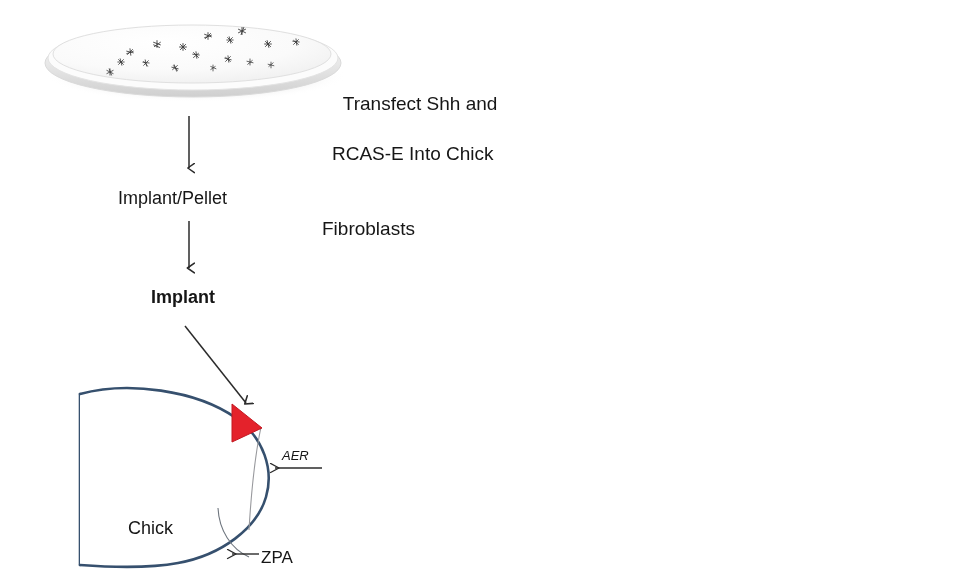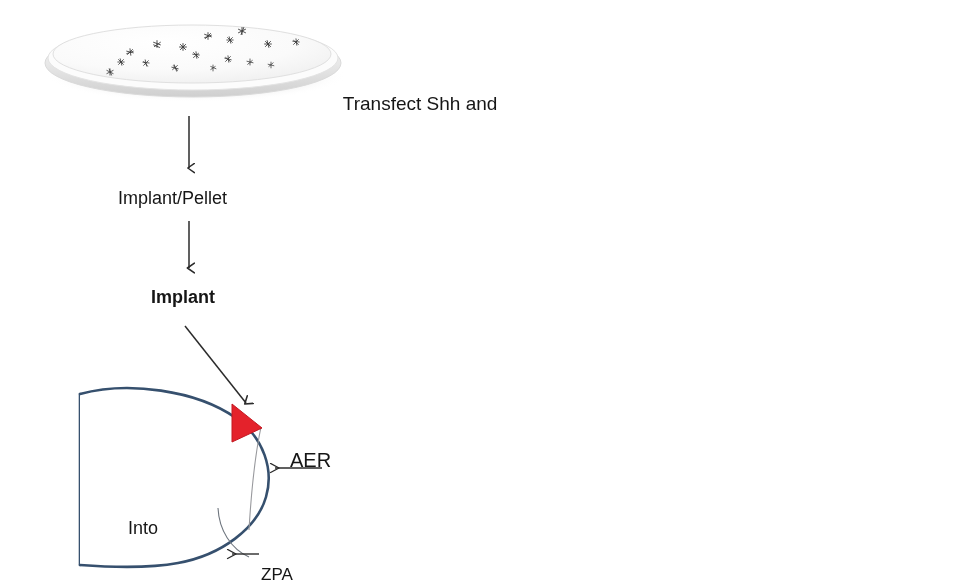--- a/index.html
+++ b/index.html
@@ -52,27 +52,28 @@
     font-size: 18px;
     font-weight: bold;
   }
   #label-limbbud {
     left: 128px;
     top: 458px;
     font-size: 18px;
     line-height: 1.56;
   }
   #label-aer {
-    left: 290px;
+    left: 282px;
     top: 447px;
-    font-size: 20px;
+    font-size: 13px;
+    font-style: italic;
   }
   #label-zpa {
     left: 261px;
-    top: 564px;
+    top: 547px;
     font-size: 17px;
   }
 </style>
 </head>
 <body>
 
 <div id="diagram-root">
 
   <svg id="diagram-svg" width="960" height="588" viewBox="0 0 960 588">
     <defs>
@@ -183,28 +184,30 @@
       <path d="M232,404 L232,442 L262,428 Z" fill="#E4222B" stroke="#C21821" stroke-width="1" stroke-linejoin="round"></path>
 
       <line x1="322" y1="468" x2="275" y2="468" stroke="#2b2b2b" stroke-width="1.4" marker-end="url(#hArrow)"></line>
 
       <line x1="259" y1="554" x2="232" y2="554" stroke="#2b2b2b" stroke-width="1.4" marker-end="url(#hArrow)"></line>
     </g>
   </svg>
 
   <div class="label" id="label-transfect">
     <span class="ln1">Transfect Shh and</span>
+    <span class="ln2">RCAS-E Into Chick</span>
+    <span class="ln3" style="display:block">Fibroblasts</span>
   </div>
 
   <div class="label" id="label-separate">Implant/Pellet</div>
 
   <div class="label" id="label-implant">Implant</div>
 
   <div class="label" id="label-limbbud">
-    <span style="display:block">Into</span>
+    <span style="display:block">Chick</span>
     
   </div>
 
   <div class="label" id="label-aer">AER</div>
 
   <div class="label" id="label-zpa">ZPA</div>
 
 </div>
 
 </body></html>

